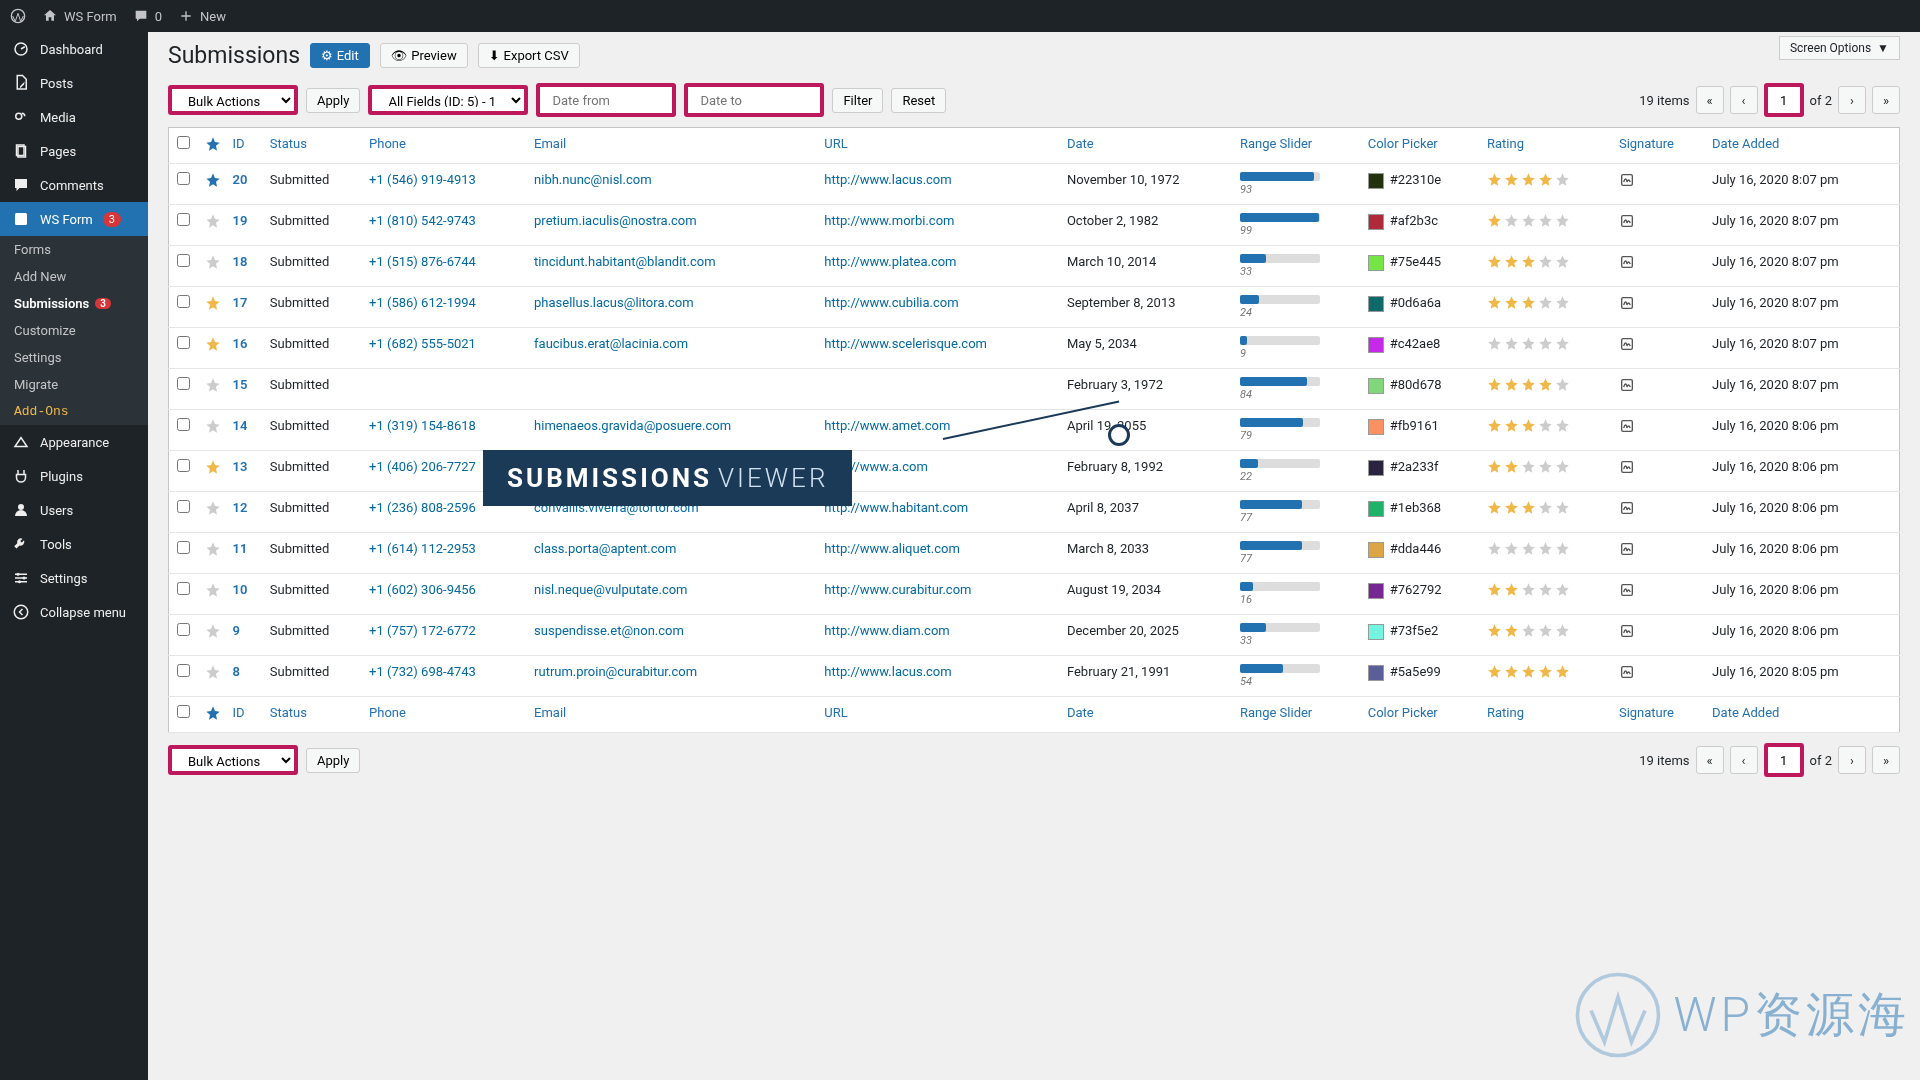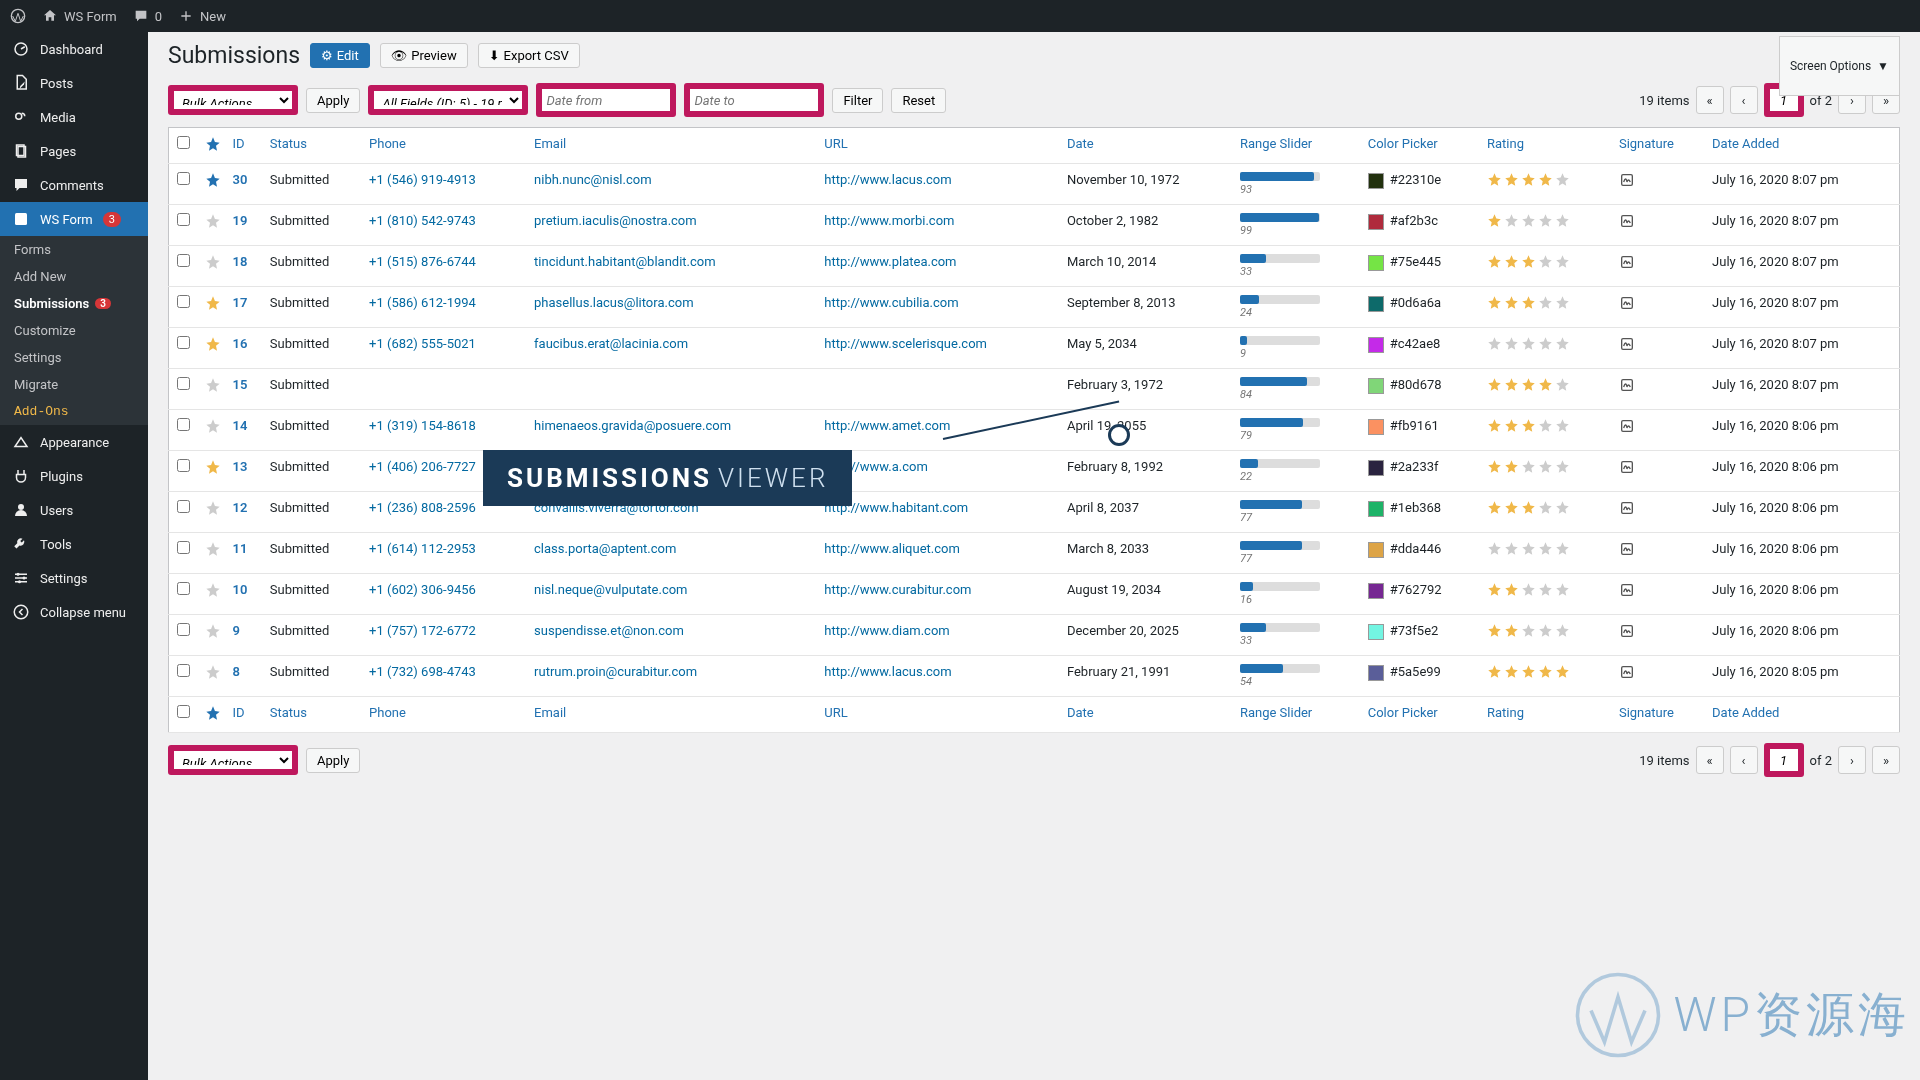--- a/index.html
+++ b/index.html
@@ -18,29 +18,29 @@
 .menu-item svg { width: 18px; height: 18px; fill: currentColor; }
 .menu-item .badge { background: #d63638; color: #fff; font-size: 11px; border-radius: 10px; padding: 1px 6px; }
 .submenu { background: #2c3338; }
 .submenu .sub-item { padding: 6px 12px 6px 14px; font-size: 13px; color: #c3c4c7; cursor: pointer; display:flex; align-items:center; gap:6px; }
 .submenu .sub-item.active { color: #fff; font-weight: 600; }
 .submenu .sub-item.highlight { color: #f0b849; font-family: Liberation Mono, monospace; }
 .sub-badge{background:#d63638;color:#fff;font-size:10px;border-radius:10px;padding:0px 5px;}
 
 
 .content { flex: 1; padding: 10px 20px 40px; position: relative; }
-.screen-options { position: absolute; right: 20px; top: 4px; background:#f6f7f7;border:1px solid #ccc; padding: 22px 10px; font-size:12px; cursor:pointer; display:flex;align-items:center;gap:6px;}
+.screen-options { position: absolute; right: 20px; top: 4px; background:#f6f7f7;border:1px solid #ccc; padding: 4px 10px; font-size:12px; cursor:pointer; display:flex;align-items:center;gap:6px;}
 .page-header { display: flex; align-items: center; gap: 10px; margin-bottom: 14px; }
 .page-header h1 { font-size: 23px; font-weight: 400; }
 .btn { border: 1px solid #ccc; background: #f6f7f7; padding: 4px 10px; border-radius: 3px; cursor: pointer; display:inline-flex;align-items:center;gap:4px;font-size:13px;}
 .btn.primary { background: #2271b1; color: #fff; border-color: #2271b1; }
 .filter-row { display:flex; gap:8px; align-items: center; margin-bottom: 10px; flex-wrap: wrap;}
 .subsubsub { margin-bottom:10px; font-size:13px;}
 .subsubsub a{color:#2271b1;cursor:pointer;}
-select,input[type=text]{border:6px solid #be185d;border-radius:3px;padding:4px 4px;font-size:13px;background:#fff;font-style:italic;}
+select,input[type=text]{border:4px solid #be185d;border-radius:3px;padding:4px 12px;font-size:13px;background:#fff;}
 select{height:30px;}
 input[type=text]{height:34px;}
 .pagination{display:flex;align-items:center;gap:6px;margin-left:auto;}
 .pagination .pg-btn{border:1px solid #ccc;background:#f6f7f7;width:28px;height:28px;display:flex;align-items:center;justify-content:center;border-radius:3px;cursor:pointer;}
 .pg-input{width:40px;text-align:center;}
 
 
 table{width:100%;border-collapse:collapse;background:#fff;border:1px solid #c3c4c7;}
 th,td{padding:8px 6px;text-align:left;vertical-align:top;border-bottom:1px solid #e5e5e5;font-size:13px;}
 thead th,tfoot th{font-weight:400;color:#2271b1;cursor:pointer;}
@@ -248,21 +248,21 @@
             <th>Signature</th>
             <th>Date Added</th>
           </tr>
         </thead>
       <tbody id="tbody">
           <tr>
     <td class="check"><input type="checkbox" style=""></td>
     <td class="star-col"><svg viewBox="0 0 24 24" fill="#2271b1">
                 <path d="M12 2l2.9 6.9L22 10l-5.5 4.8L18 22l-6-3.5L6 22l1.5-7.2L2 10l7.1-1.1z"></path>
               </svg></td>
-    <td><span class="id-link">30</span></td>
+    <td><span class="id-link">20</span></td>
     <td>Submitted</td>
     <td><a>+1 (546) 919-4913</a></td>
     <td><a>nibh.nunc@nisl.com</a></td>
     <td><a>http://www.lacus.com</a></td>
     <td>November 10, 1972</td>
     <td>
               <div class="range-bar">
                 <div class="range-fill" style="width:93%"></div>
               </div>
               <div class="range-val">93</div>

